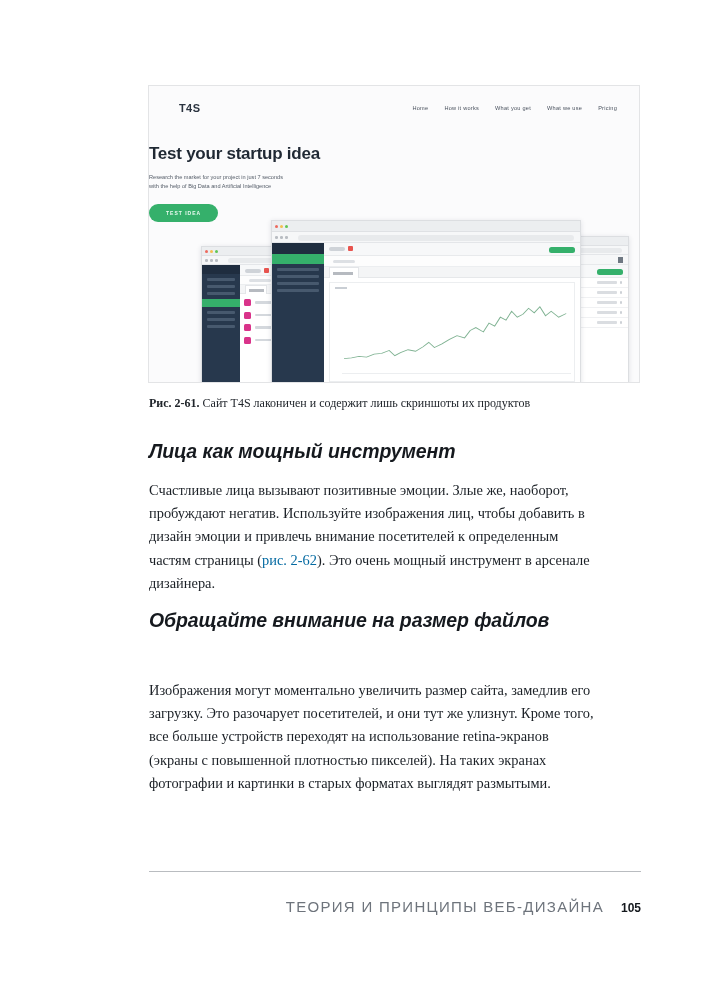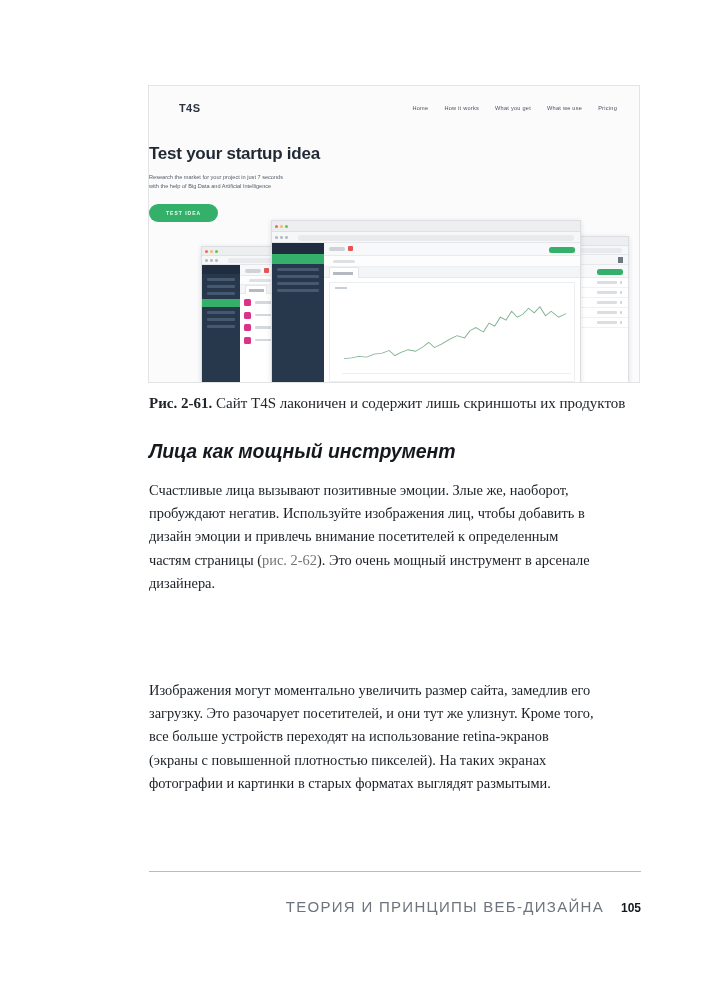--- a/index.html
+++ b/index.html
@@ -83,36 +83,36 @@
   .rowsimple { display: flex; align-items: center; justify-content: flex-end; gap: 3px; padding: 0 6px; height: 10px; border-bottom: 1px solid #f0f1f3; }
   .rowsimple .tx { width: 20px; height: 2.4px; background: #dadde1; border-radius: 1px; }
   .rowsimple .dotx { width: 2.4px; height: 2.4px; background: #cdd1d6; border-radius: 50%; }
   .srchbar { position: relative; height: 10px; background: #f6f7f8; border-bottom: 1px solid #e7e9eb; }
   .srchbar .sq { position: absolute; right: 5px; top: 2px; width: 5.5px; height: 5.5px; background: #6f7882; }
 
   
   .caption {
     position: absolute; left: 109px; top: 396px; width: 495px;
     font-family: "Liberation Serif", serif;
-    font-size: 15px; color: #20252b; line-height: 15px;
+    font-size: 12px; color: #20252b; line-height: 15px;
   }
   .caption b { font-weight: bold; }
 
   
   .h2 {
     position: absolute; left: 109px; width: 470px;
     font-family: Liberation Sans, sans-serif;
     font-style: italic; font-size: 19.5px; color: #15191e; letter-spacing: -.1px;
   }
   .para {
     position: absolute; left: 109px; width: 452px;
     font-family: "Liberation Serif", "DejaVu Serif", serif;
     font-size: 14.4px; line-height: 23.2px; color: #1b2026;
   }
-  .para .ref { color: #737373; }
+  .para .ref { color: #0369a1; }
 
   
   .rule {
     position: absolute; left: 109px; top: 871px; width: 492px;
     height: 1px; background: #b9bcc0;
   }
   .foot {
     position: absolute; left: 109px; top: 898px; width: 492px;
     display: flex; justify-content: flex-end; align-items: baseline; gap: 17px;
   }
@@ -318,20 +318,21 @@
   <div class="caption">
     <b>Рис. 2-61.</b><span> Сайт T4S лаконичен и содержит лишь скриншоты их продуктов</span>
   </div>
 
   <h2 class="h2" style="top:440px;">Лица как мощный инструмент</h2>
 
   <p class="para" style="top:479px;">
     <span>Счастливые лица вызывают позитивные эмоции. Злые же, наоборот, пробуждают негатив. Используйте изображения лиц, чтобы  добавить в дизайн эмоции и привлечь внимание посетителей к определенным частям страницы (</span><span class="ref">рис. 2-62</span><span>). Это очень мощный инструмент в арсенале дизайнера.</span>
   </p>
 
+  <h2 class="h2" style="top:609px;">Обращайте внимание на размер файлов</h2>
 
   <p class="para" style="top:679px;">Изображения могут моментально увеличить размер сайта, замедлив его загрузку. Это разочарует посетителей, и они тут же улизнут. Кроме того, все больше устройств переходят на использование retina-экранов (экраны с повышенной плотностью пикселей). На таких экранах фотографии и картинки в старых форматах выглядят размытыми.</p>
 
   <div class="rule"></div>
   <div class="foot">
     <span class="rh">ТЕОРИЯ И ПРИНЦИПЫ ВЕБ-ДИЗАЙНА</span>
     <span class="pn">105</span>
   </div>
 
 </div>

